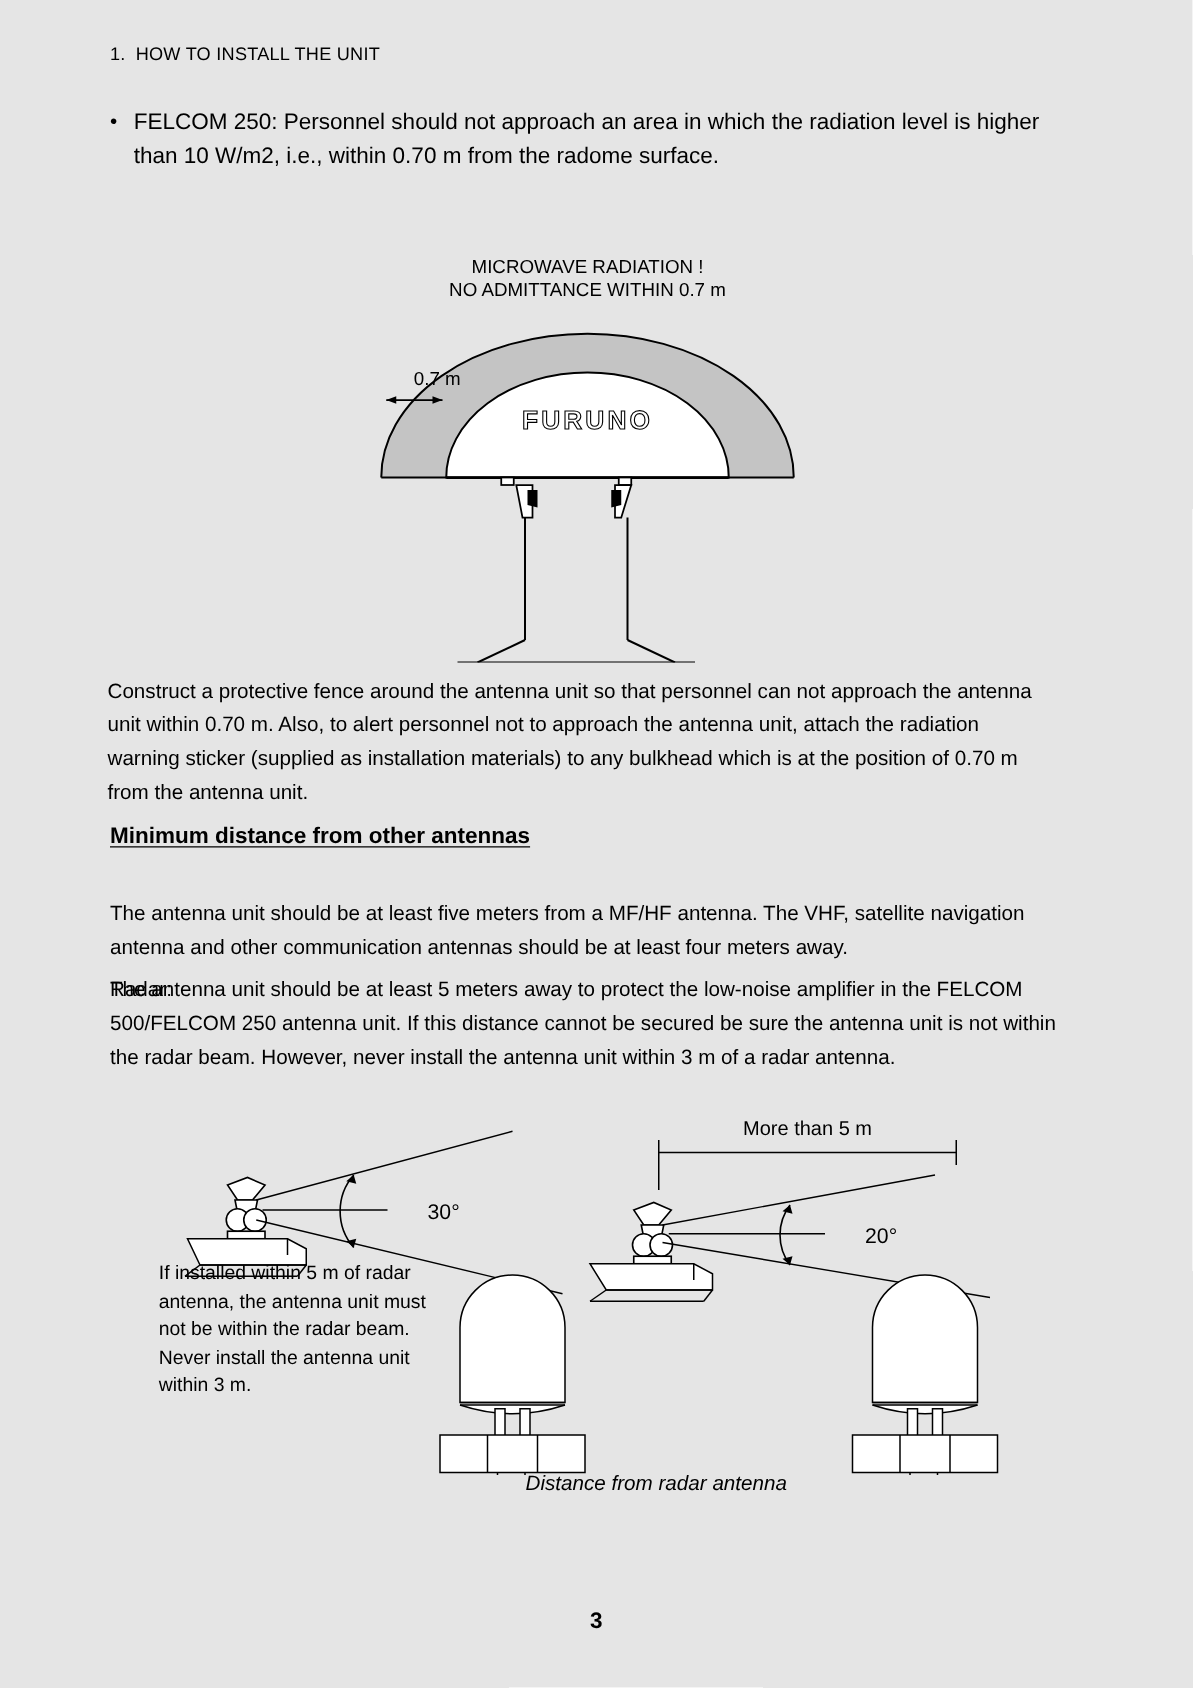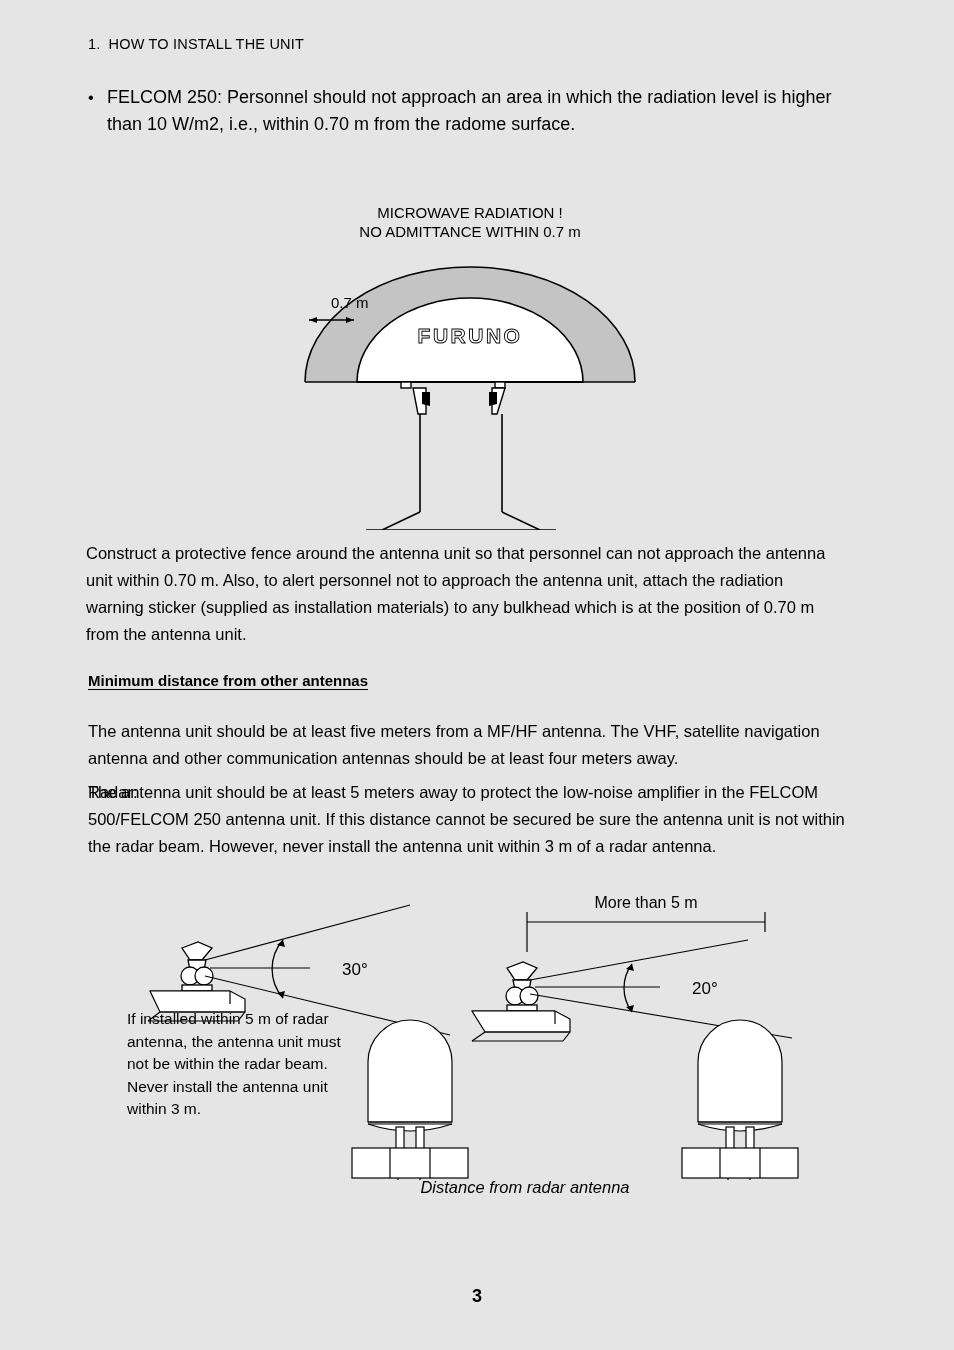--- a/index.html
+++ b/index.html
@@ -60,22 +60,22 @@
   
   .para {
     position: absolute;
     font-size: 16.5px;
     line-height: 27px;
   }
   .para-construct { left: 86px; top: 540px; width: 745px; }
   .sec-heading {
     position: absolute;
     left: 88px;
-    top: 672px;
-    font-size: 15px;
+    top: 658px;
+    font-size: 18px;
     font-weight: bold;
     text-decoration: underline;
     text-underline-offset: 3px;
   }
   .para-mfhf   { left: 88px; top: 680px; width: 770px; }
   .para-five   { left: 88px; top: 718px; width: 770px; }
   .para-radar  { left: 88px; top: 779px; width: 770px; }
   .para-radar2 { left: 88px; top: 779px; width: 775px; }
 
   

